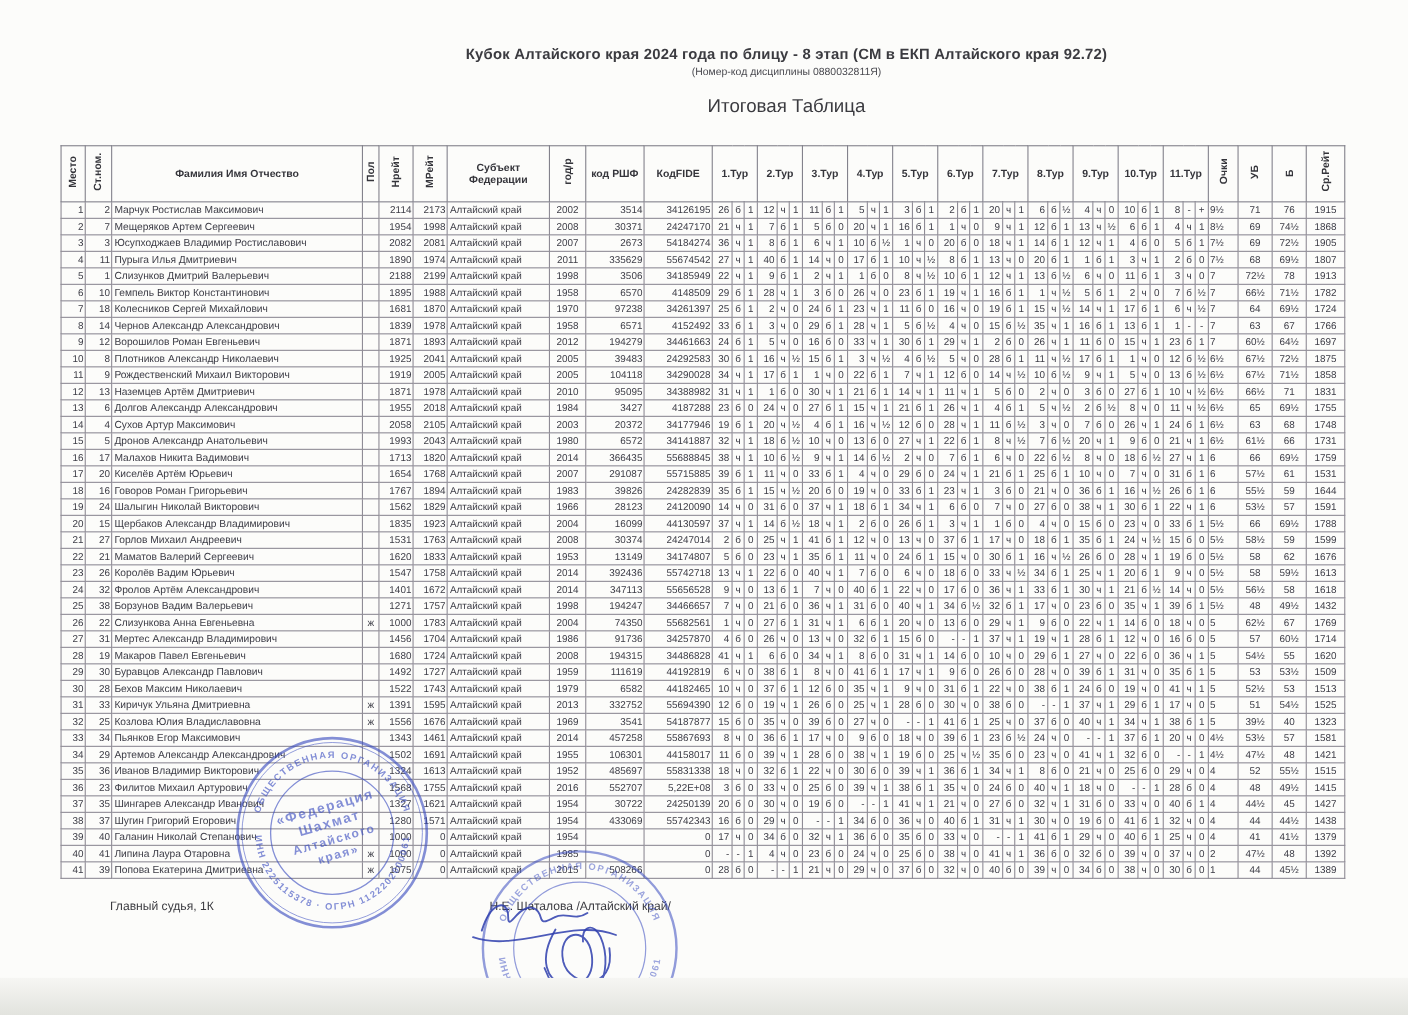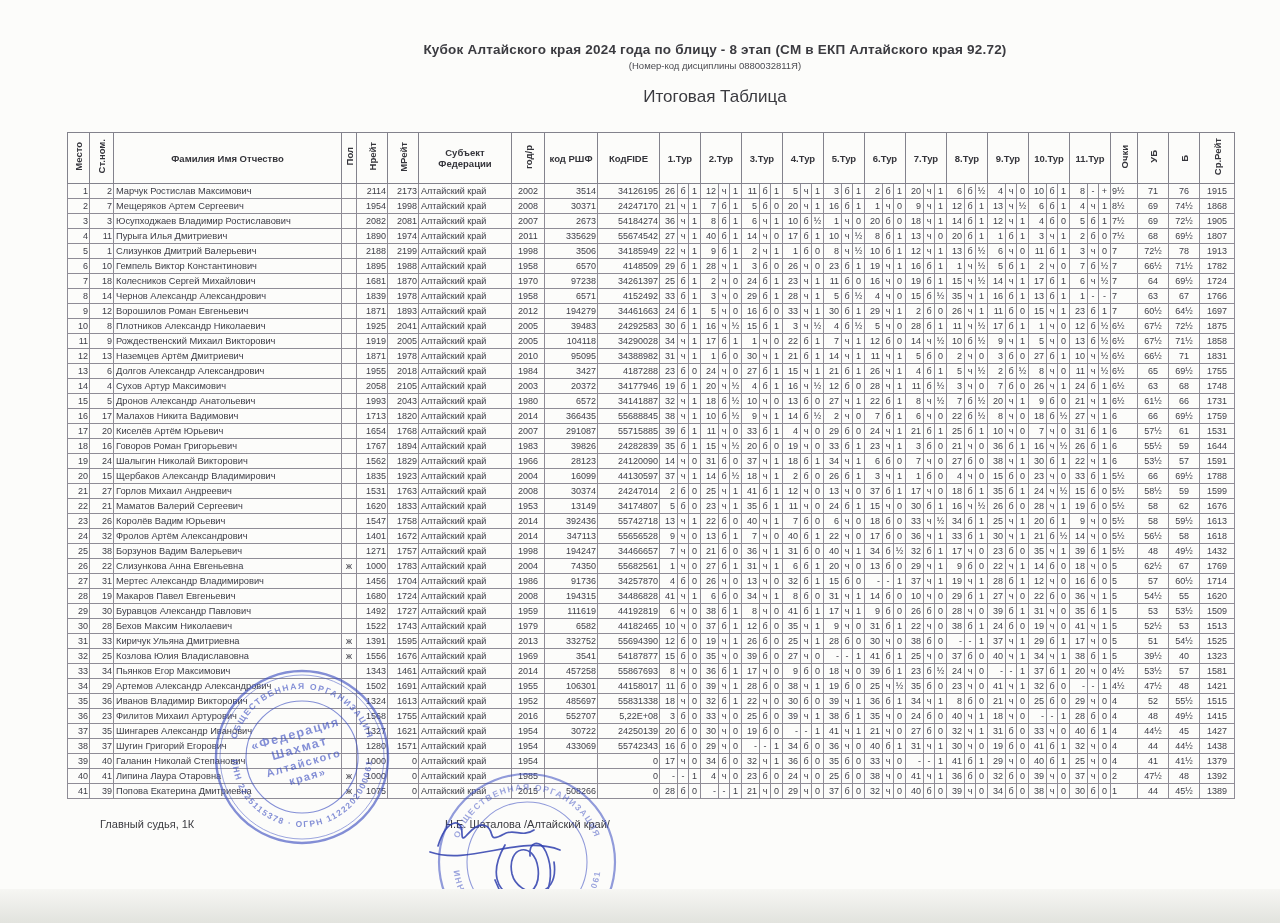--- a/index.html
+++ b/index.html
@@ -8,21 +8,21 @@
   .bottom-band{position:absolute;left:0;right:0;bottom:0;height:34px;
         background:linear-gradient(#f6f6f3,#e2e3de);}
   
   .titles{position:absolute;top:42px;left:150px;right:0;text-align:center;color:#3b3b40;}
   .t1{font-size:13.5px;font-weight:bold;letter-spacing:.2px;}
   .t2{font-size:9.5px;margin-top:3px;color:#4a4a50;}
   .t3{font-size:12px;font-weight:bold;margin-top:4px;}
   .t4{font-size:17px;font-weight:normal;margin-top:16px;}
   
   table.results{position:absolute;top:132px;left:55px;border-collapse:collapse;table-layout:fixed;
-        font-size:9px;color:#3c3c46;margin-left:12px;}
+        font-size:9px;color:#3c3c46;}
   .results th,.results td{border:1px solid #8f8c96;padding:0 1px;height:14px;line-height:13px;
         overflow:hidden;white-space:nowrap;background:transparent;}
   .results thead th{height:50px;font-size:9.5px;font-weight:bold;color:#35353b;vertical-align:middle;
         text-align:center;border-color:#83828c;}
   .results thead th.wrap{white-space:normal;line-height:11px;}
   .vt{display:inline-block;writing-mode:vertical-rl;transform:rotate(180deg);line-height:9px;max-height:48px;}
   td.num{text-align:right;}
   td.ctr{text-align:center;}
   td.name{font-size:9.3px;text-align:left;padding-left:2px;}
   td.lft{text-align:left;padding-left:2px;}

